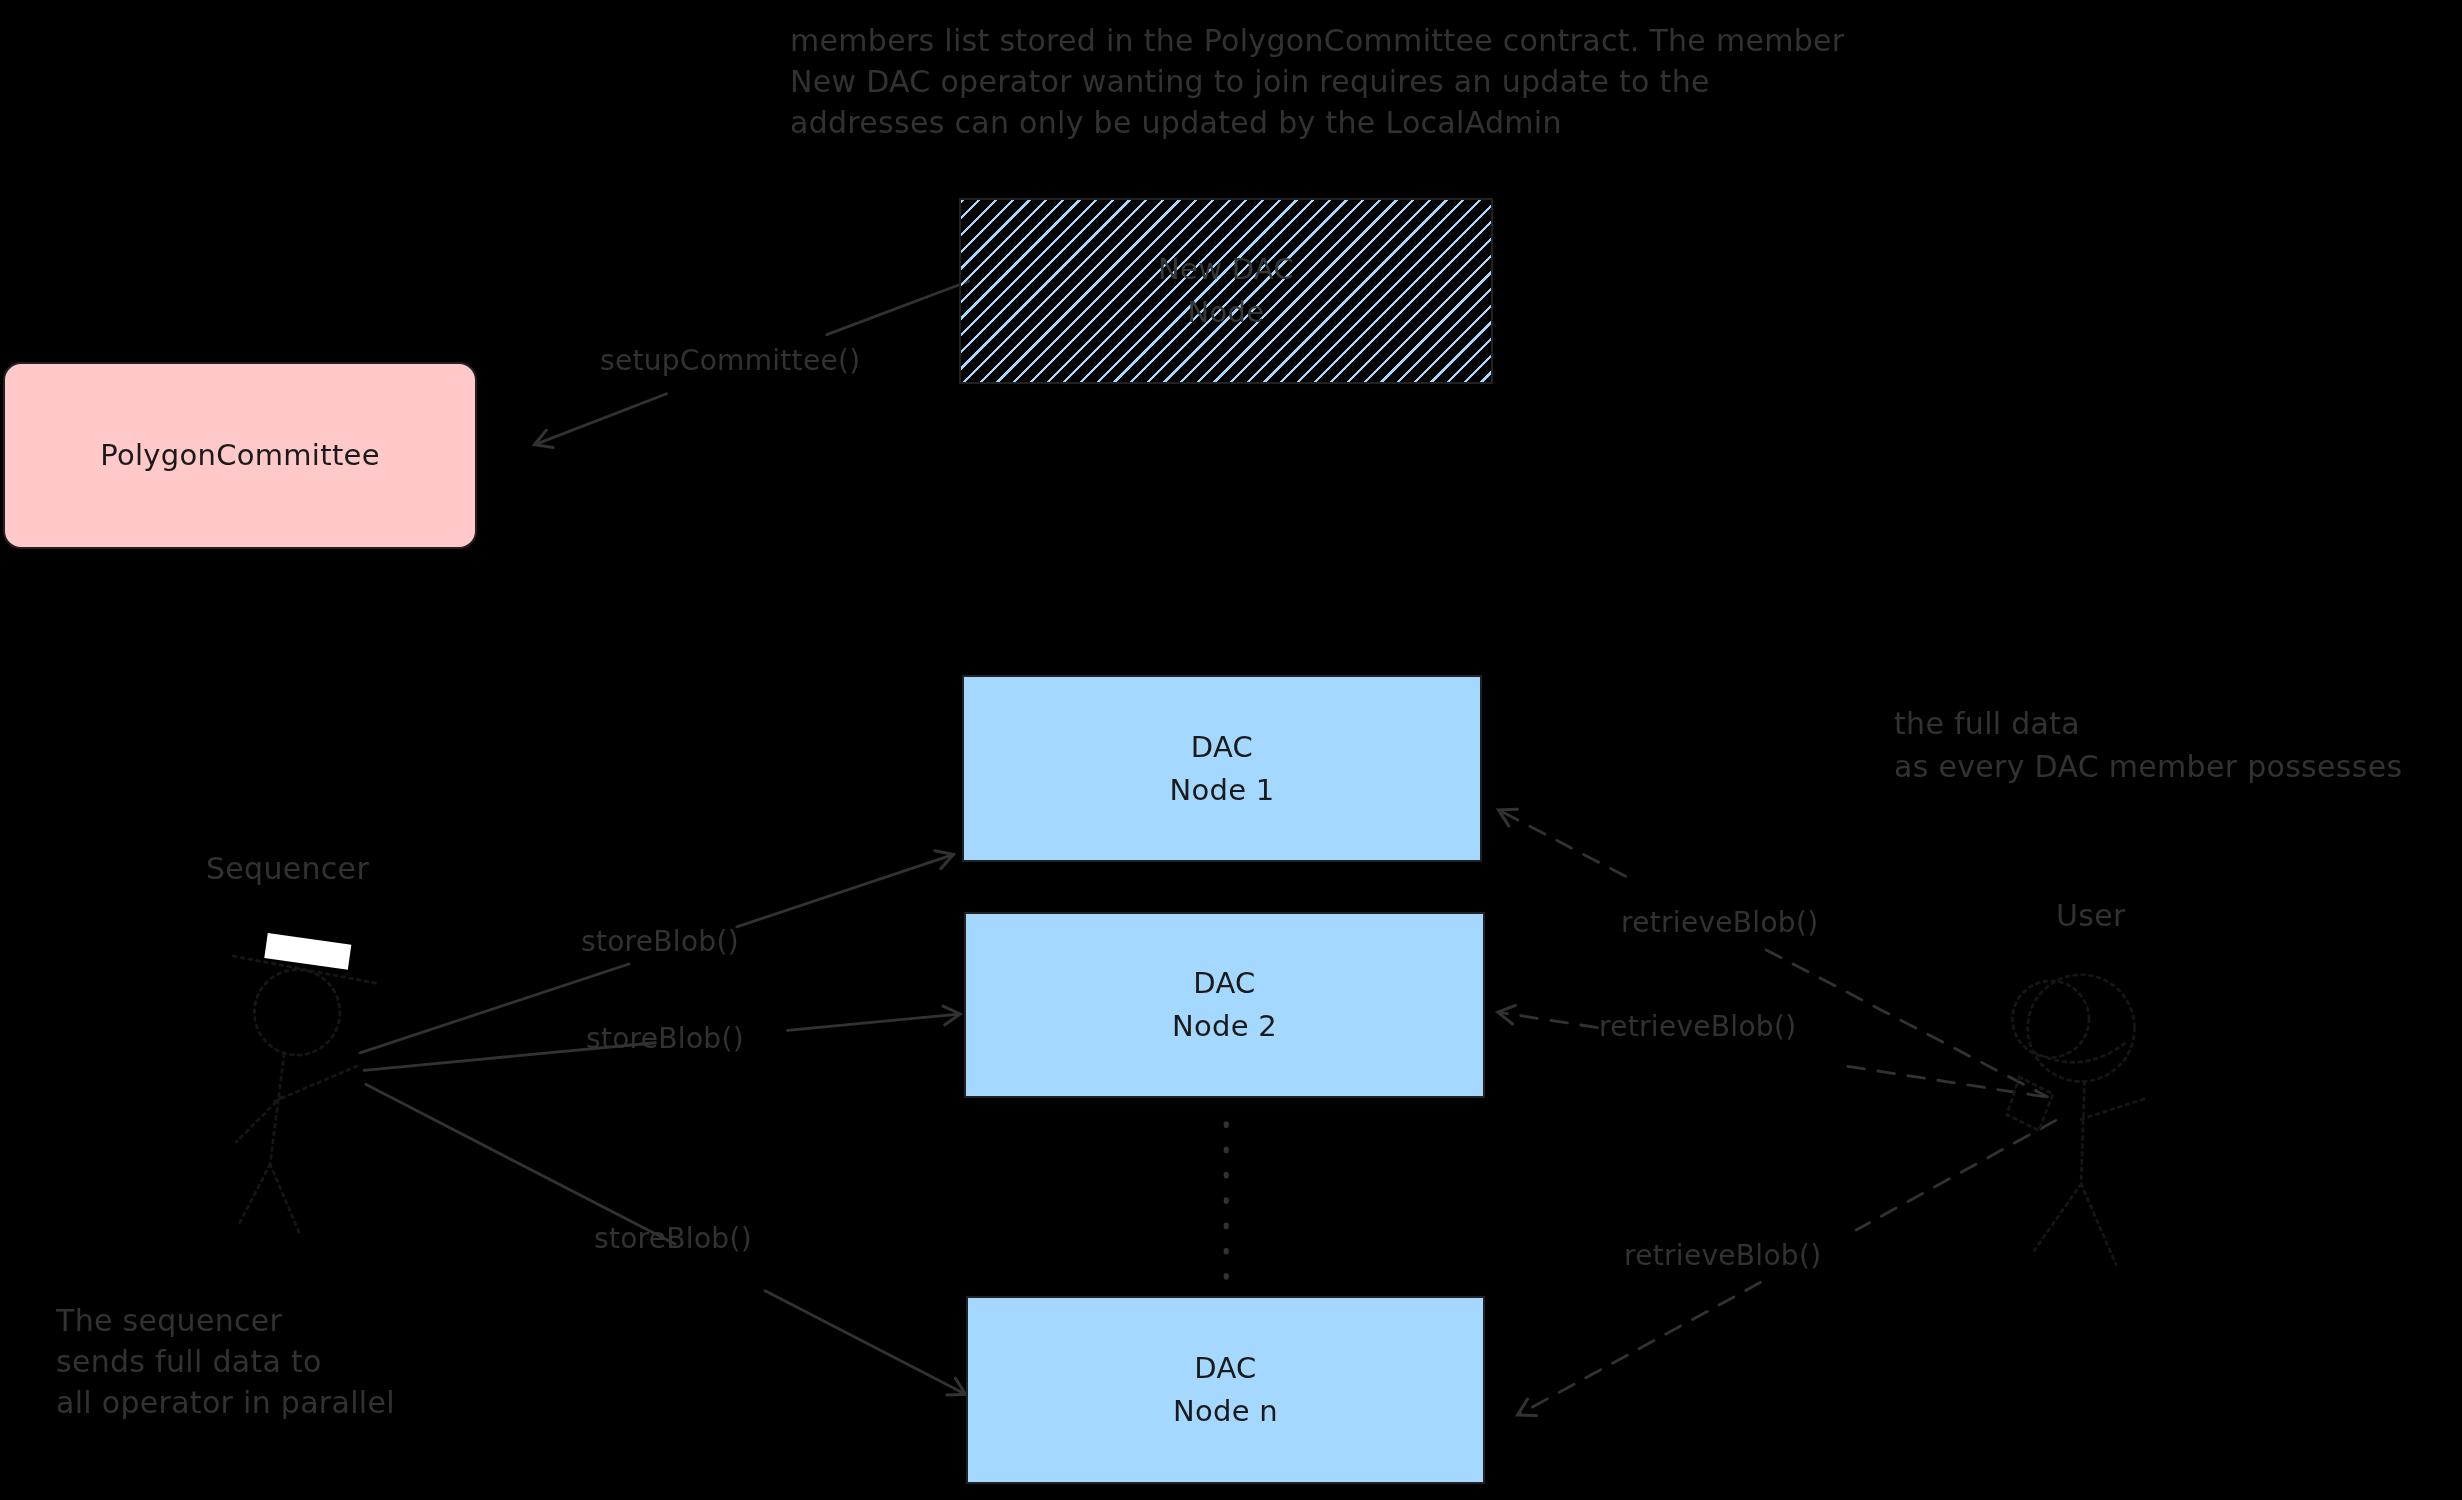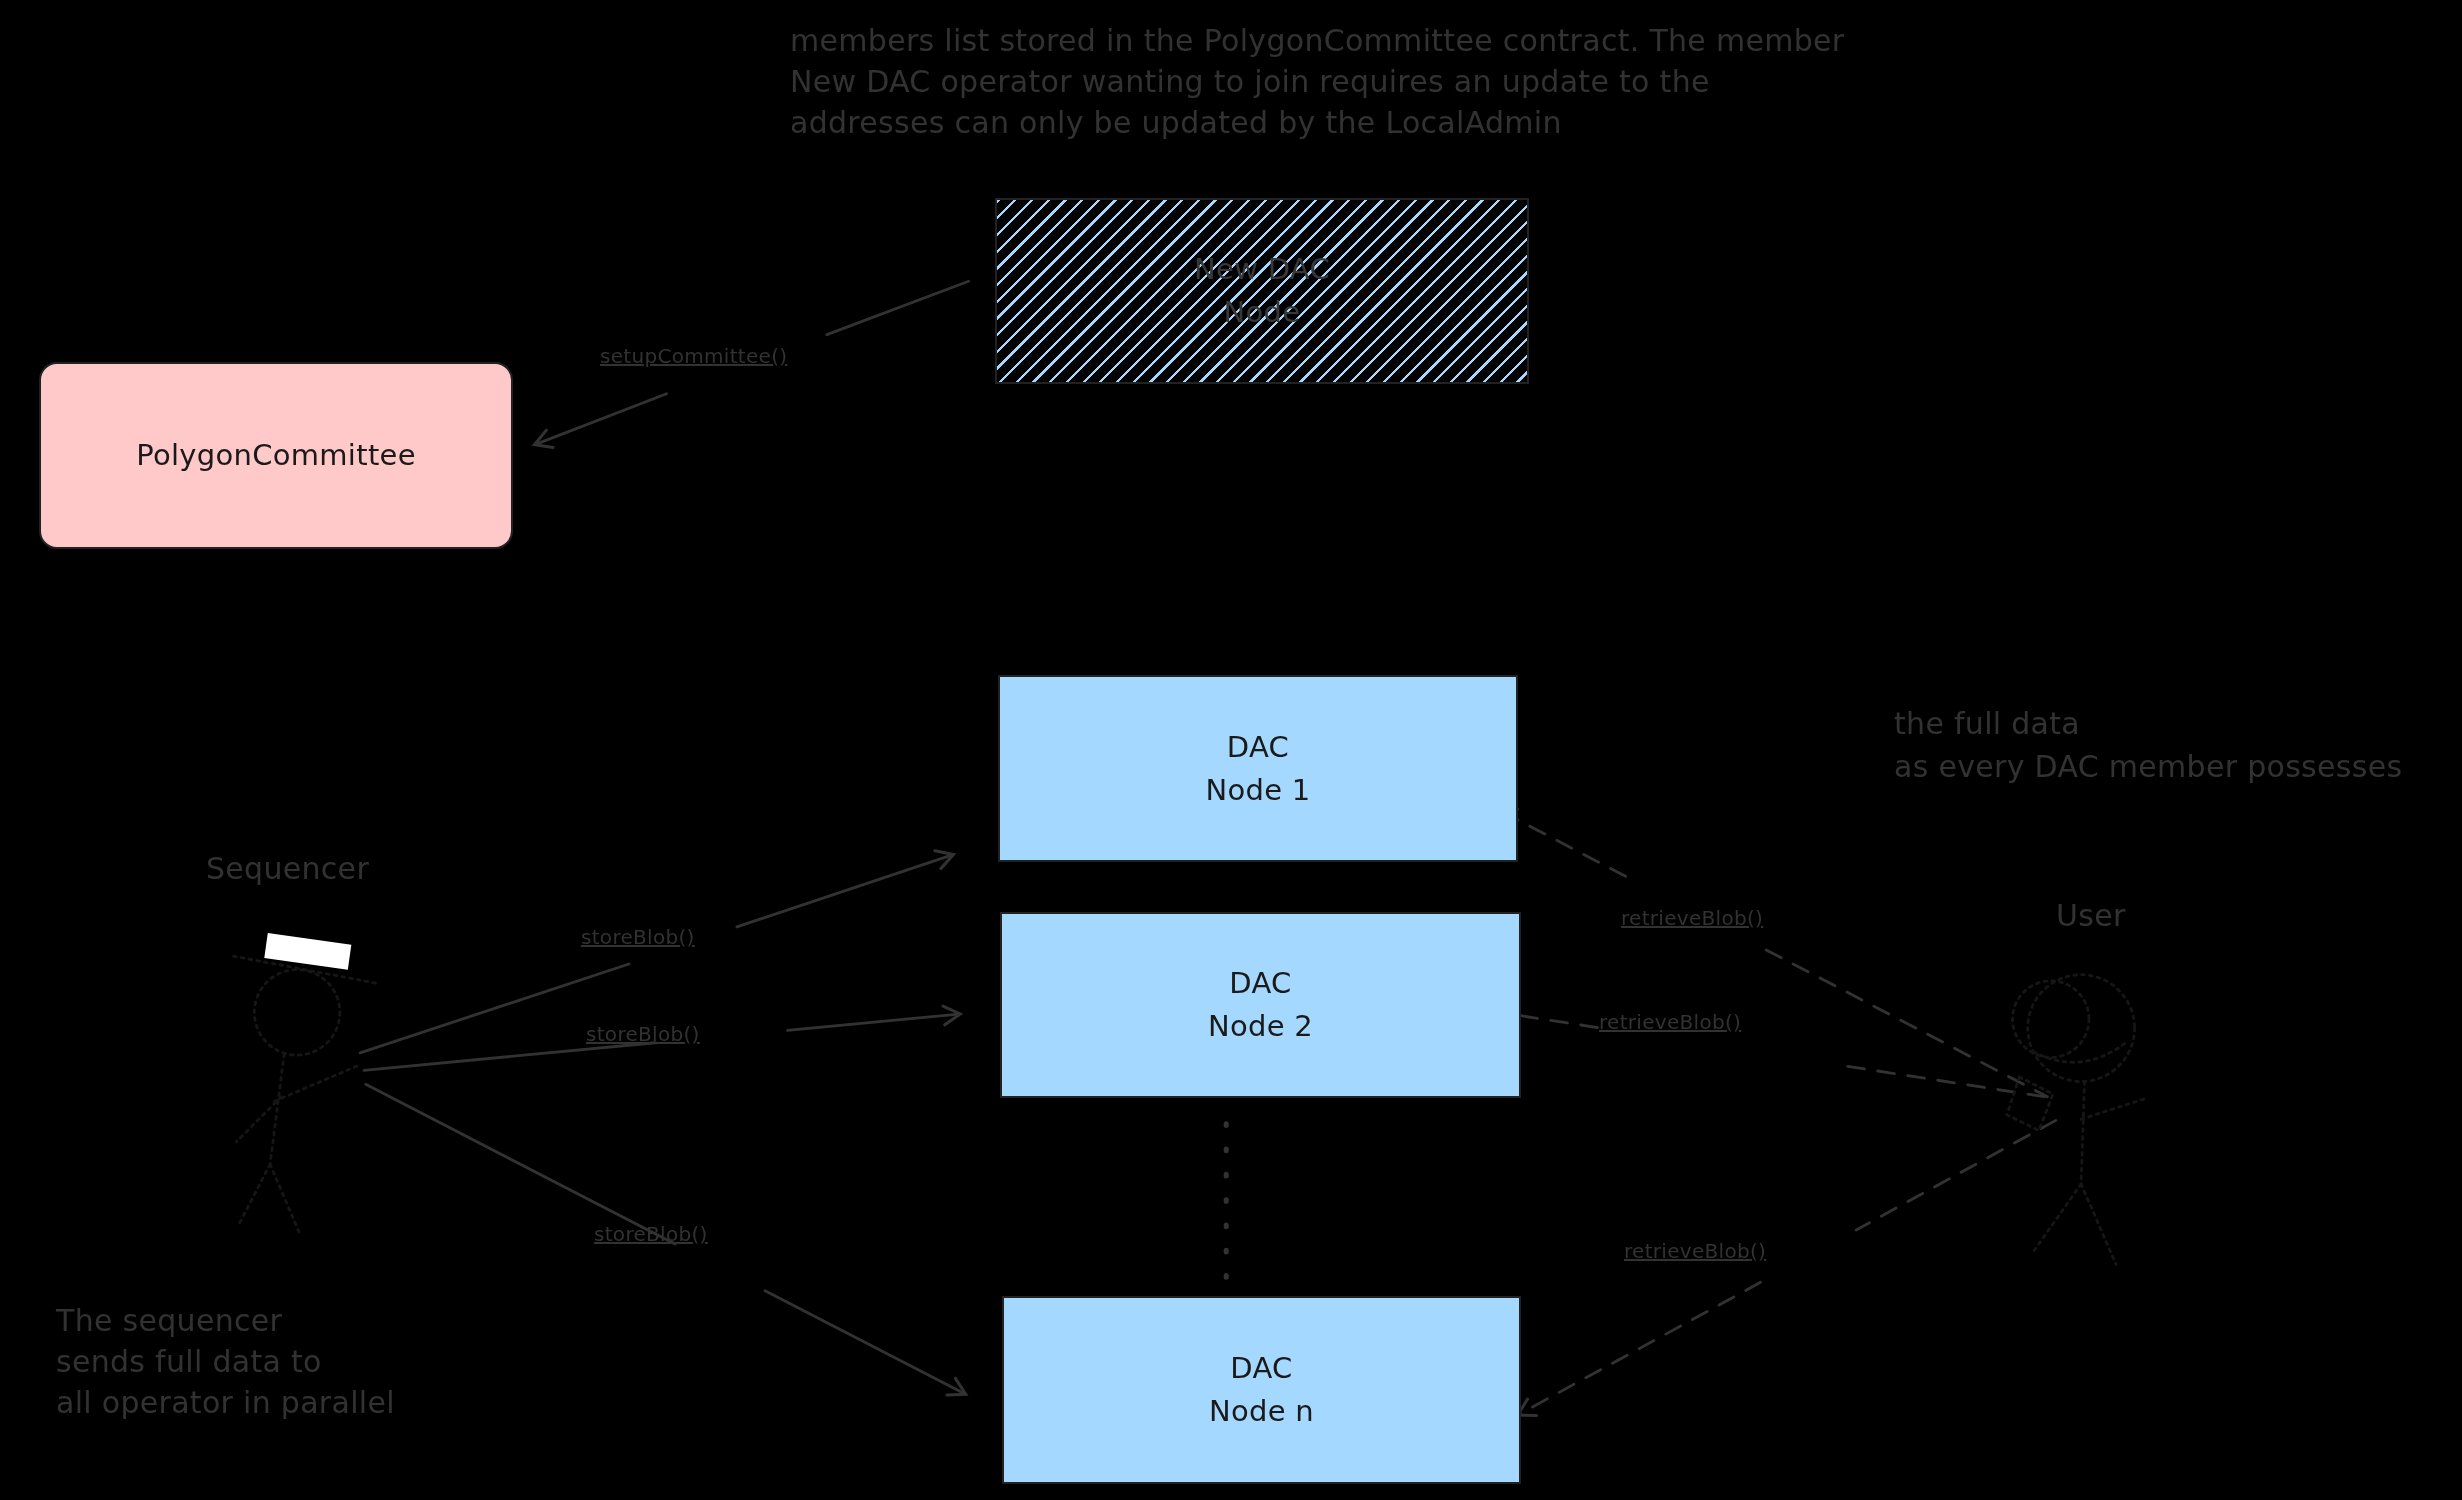--- a/index.html
+++ b/index.html
@@ -19,26 +19,26 @@
     position:relative;width:2462px;height:1500px;overflow:hidden;
     background:var(--background);
     font-family:"DejaVu Sans",sans-serif;
   }
   svg.overlay{position:absolute;left:0;top:0;width:2462px;height:1500px;}
   .stroke{stroke:var(--annotation-gray);stroke-width:5;fill:none;stroke-linecap:round;}
   .dashed{stroke-dasharray:30 24;}
   .dotted{stroke-dasharray:3 42;stroke-width:9;}
   .figure{stroke:var(--figure-faint);stroke-width:5;fill:none;stroke-linecap:round;stroke-dasharray:5 9;}
   .note{position:absolute;color:var(--annotation-gray);font-size:30px;line-height:41px;white-space:nowrap;letter-spacing:0.3px;}
-  .edge-label{position:absolute;color:var(--annotation-gray);font-size:20px;white-space:nowrap;letter-spacing:0.3px;text-decoration:underline;}
+  .edge-label{position:absolute;color:var(--annotation-gray);font-size:28px;white-space:nowrap;letter-spacing:0.3px;}
   .actor-label{position:absolute;color:var(--annotation-gray);font-size:30px;white-space:nowrap;letter-spacing:0.3px;}
   .box{
     position:absolute;border:2.3px solid var(--ink-border);
     display:flex;flex-direction:column;align-items:center;justify-content:center;
-    text-align:center;color:var(--ink-black);font-size:29px;line-height:43px;letter-spacing:0.3px;margin-left:36px;
+    text-align:center;color:var(--ink-black);font-size:29px;line-height:43px;letter-spacing:0.3px;
   }
   .box.pink{background:var(--box-pink);}
   .box.blue{background:var(--box-blue);}
   .box.hatched{
     background:repeating-linear-gradient(135deg,var(--box-blue) 0px,var(--box-blue) 2.3px,transparent 2.3px,transparent 11.8px);
     color:var(--hatch-text);
   }
   
   #top-note{left:790px;top:20px;}
   #note-retrievability{left:1894px;top:702px;line-height:43px;}

